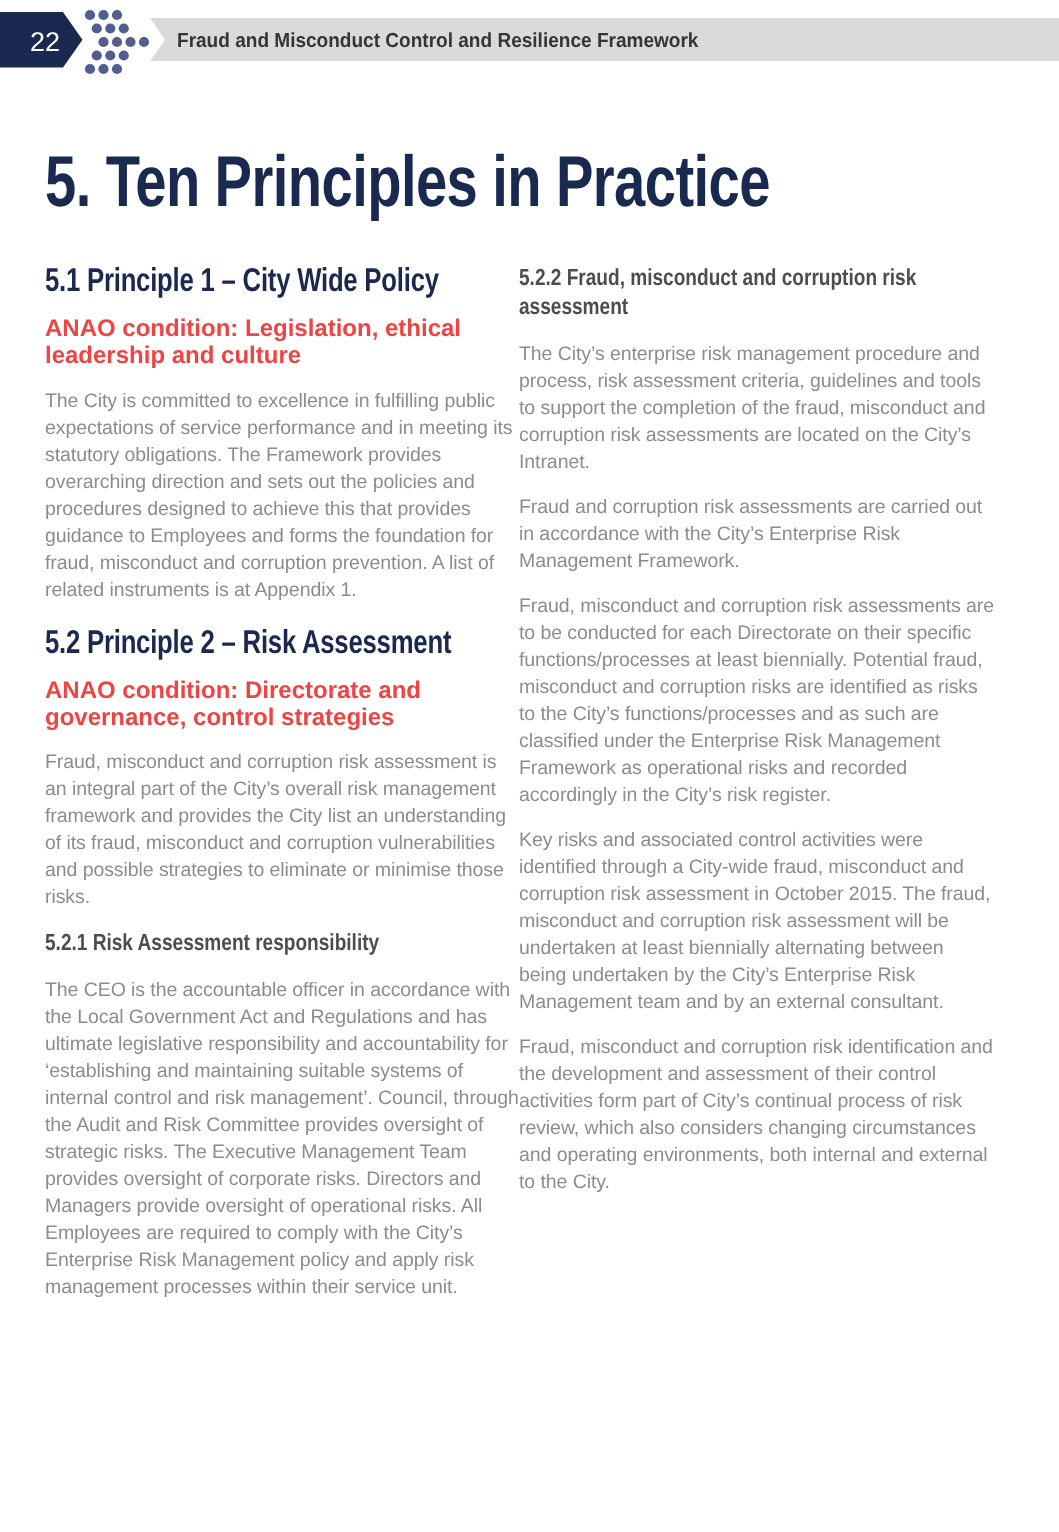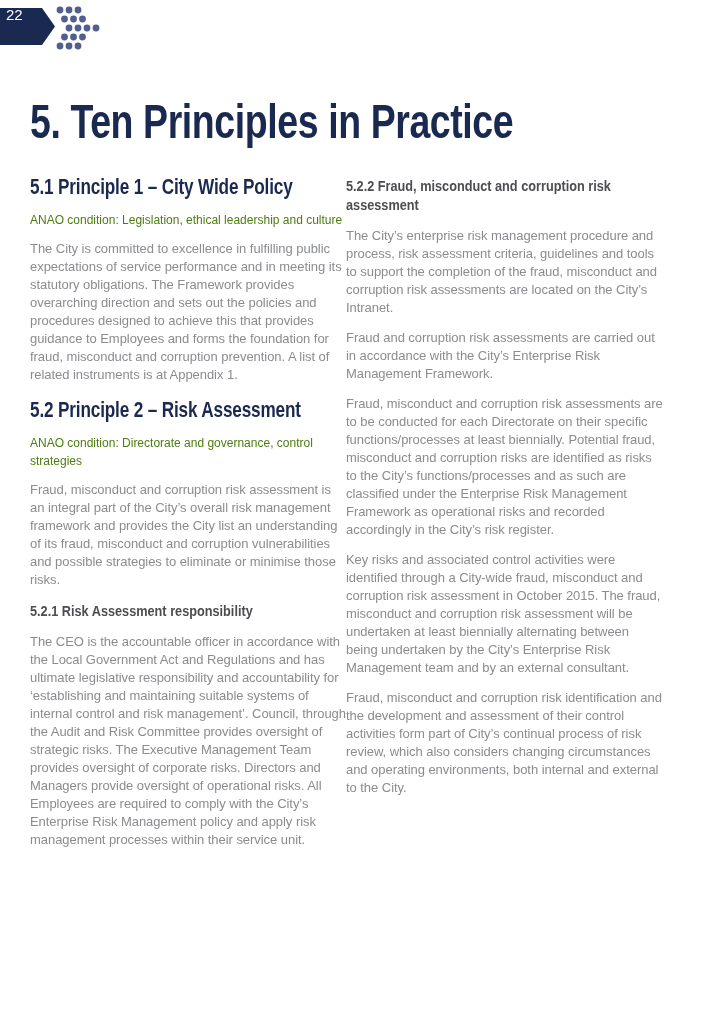--- a/index.html
+++ b/index.html
@@ -8,23 +8,23 @@
     background: #ffffff;
     font-family: "Liberation Sans", "DejaVu Sans", sans-serif;
     position: relative;
     overflow: hidden;
   }
 
   
   .header { position: relative; height: 56px; }
   .header-graphics { position: absolute; left: 0; top: 0; }
   .page-num {
-    position: absolute; left: 6px; top: 6px; width: 34px;
-    text-align: left;
-    color: #ffffff; font-size: 15px; font-weight: 400;
+    position: absolute; left: 6px; top: 18px; width: 34px;
+    text-align: right;
+    color: #ffffff; font-size: 18px; font-weight: 400;
   }
   .header-bar {
     position: absolute; left: 100px; right: 0; top: 12px; height: 29px;
     background: #d9dadb;
     clip-path: polygon(0 0, 100% 0, 100% 100%, 0 100%, 10px 50%);
   }
   .header-bar .doc-title {
     display: inline-block;
     margin-left: 18px;
     line-height: 29px;
@@ -73,23 +73,23 @@
     white-space: nowrap;
   }
   .col-right h3.sub-heading {
     margin-top: 0;
     white-space: normal;
     width: 392px; 
   }
 
   p.anao-condition {
     margin: 0 0 11px 0;
-    font-size: 12px; font-weight: 400;
+    font-size: 16px; font-weight: 700;
     line-height: 18px;
-    color: #4d7c0f;
+    color: #ef4444;
   }
   p.body-text {
     margin: 0 0 12px 0;
     font-size: 13px;
     line-height: 18px;
     color: #8a8c8f;
     letter-spacing: -0.05px;
   }
 </style>
 </head>
@@ -113,20 +113,23 @@
         <circle cx="96" cy="28" r="3.4"></circle>
       <circle cx="64.5" cy="37" r="3.4"></circle>
         <circle cx="73.5" cy="37" r="3.4"></circle>
         <circle cx="82.5" cy="37" r="3.4"></circle>
       <circle cx="60" cy="46" r="3.4"></circle>
         <circle cx="69" cy="46" r="3.4"></circle>
         <circle cx="78" cy="46" r="3.4"></circle>
     </g>
   </svg>
   <span class="page-num">22</span>
+  <div class="header-bar">
+    <span class="doc-title">Fraud and Misconduct Control and Resilience Framework</span>
+  </div>
 </div>
 
 <h1 class="page-title">5. Ten Principles in Practice</h1>
 
 <div class="columns">
 
   <div class="col-left">
     <section>
       <h2 class="section-heading">5.1 Principle 1 – City Wide Policy</h2>
       <p class="anao-condition">ANAO condition: Legislation, ethical leadership and culture</p>

